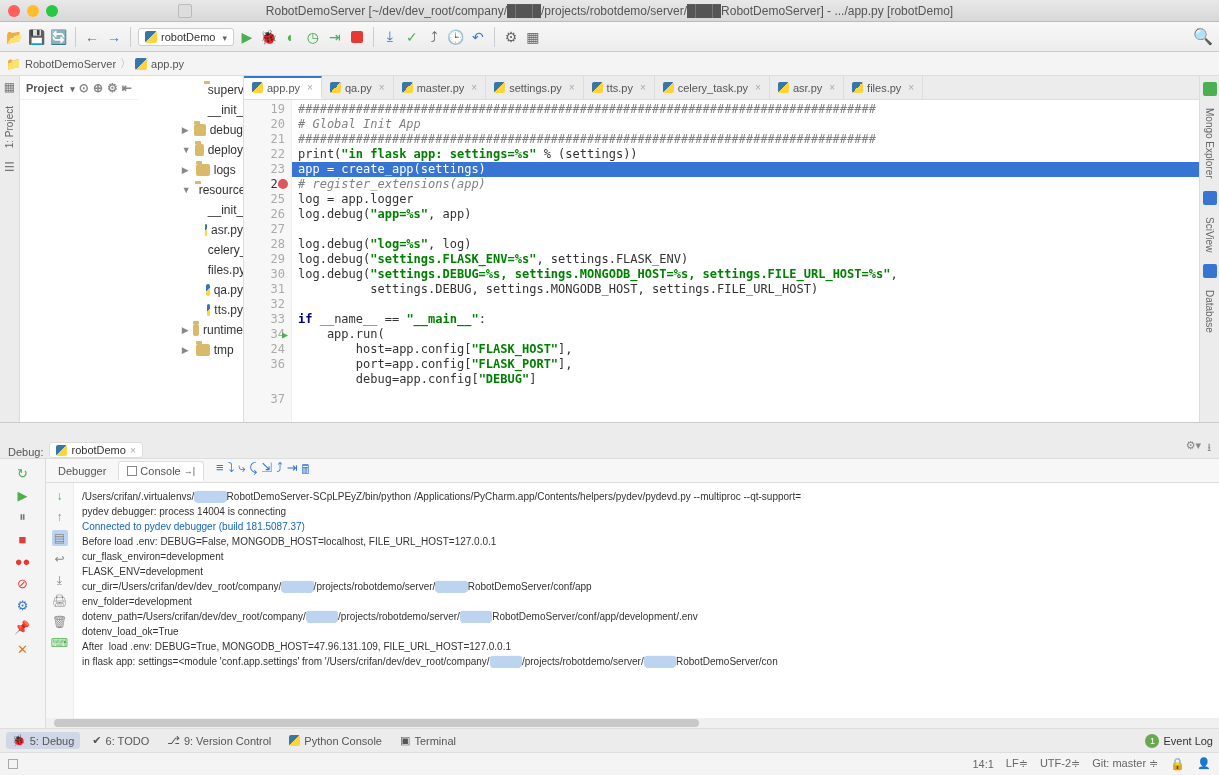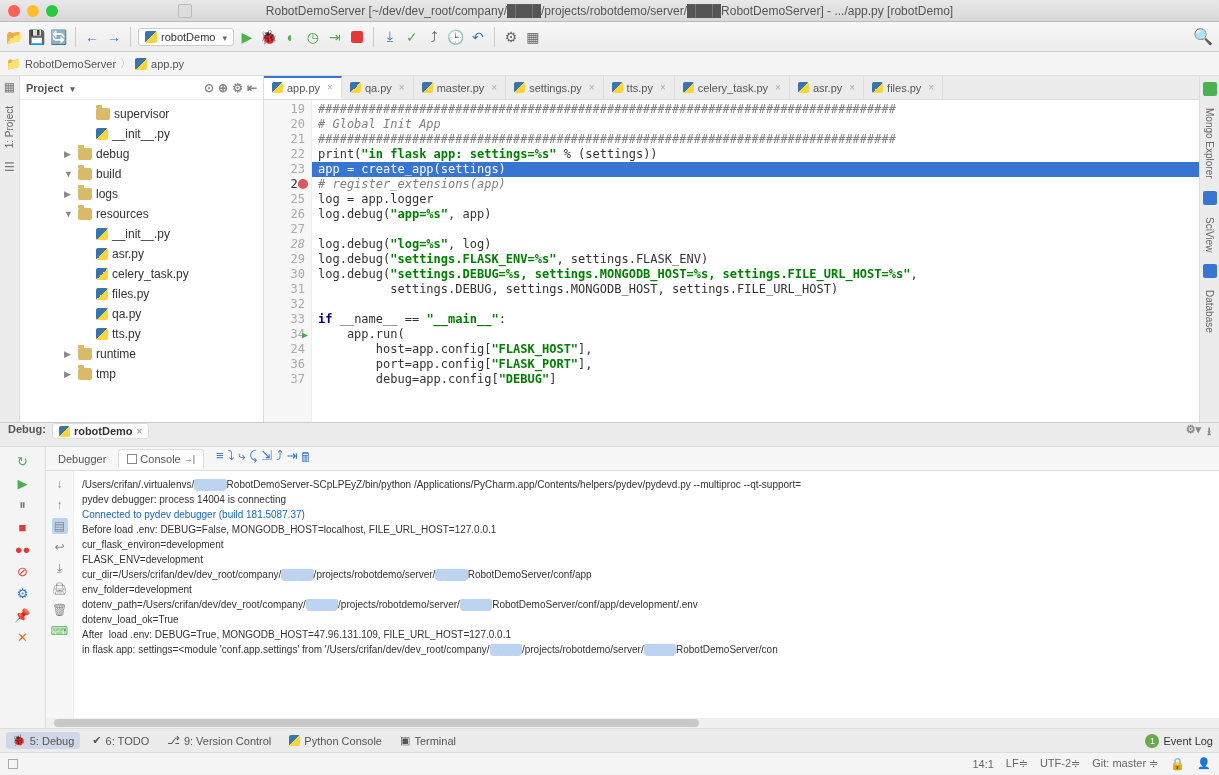--- a/index.html
+++ b/index.html
@@ -35,21 +35,21 @@
 
 
 .main { display:flex; height: 346px; }
 
 
 .left-strip { width:20px; background:#ececec; border-right:1px solid #ddd; display:flex; flex-direction:column; align-items:center; padding-top:4px; gap:8px; }
 .strip-label { writing-mode: vertical-rl; transform: rotate(180deg); font-size:10px; color:#666; padding:4px 0; }
 .strip-icon { width:14px; height:14px; font-size:12px; color:#777; text-align:center;}
 
 
-.project-panel { width:244px; background:#fff; border-right:1px solid #ddd; display:flex; flex-direction:column; }
+.project-panel { width:224px; background:#fff; border-right:1px solid #ddd; display:flex; flex-direction:row; }
 .project-header { height:24px; display:flex; align-items:center; padding:0 6px; border-bottom:1px solid #eee; gap:4px; font-size:11px; font-weight:bold; color:#555;}
 .project-header .icons { margin-left:auto; display:flex; gap:4px; color:#888; font-size:12px;}
 .project-tree { flex:1; overflow:auto; padding:4px 0; font-size:12px; }
 .tree-row { display:flex; align-items:center; height:20px; padding-left:8px; gap:4px; white-space:nowrap; color:#333;}
 .tree-indent-2 { padding-left: 44px; }
 .tree-indent-3 { padding-left: 62px; }
 .tree-arrow { width:10px; font-size:9px; color:#888; }
 .tree-icon-folder { width:14px; height:12px; background:#d9b96a; border-radius:2px; display:inline-block; position:relative;}
 .tree-icon-folder::before { content:""; position:absolute; top:-3px; left:0; width:6px; height:3px; background:#d9b96a; border-radius:1px 1px 0 0;}
 .tree-icon-py { width:12px; height:12px; background: linear-gradient(135deg,#3776ab 50%,#ffd43b 50%); border-radius:2px; display:inline-block;}
@@ -73,21 +73,21 @@
 .c-kw { color:#000080; font-weight:bold;}
 .gutter-arrow { color:#4caf50; position:absolute; left:38px; font-size:10px;}
 
 
 .right-strip { width:20px; background:#ececec; border-left:1px solid #ddd; display:flex; flex-direction:column; align-items:center; gap:8px; padding-top:6px;}
 .right-strip .rlabel { writing-mode: vertical-rl; font-size:10px; color:#666; padding:4px 0;}
 .right-strip .ricon { width:14px; height:14px; border-radius:2px;}
 
 
 .debug-panel { height: 306px; background:#fff; border-top:1px solid #ccc; display:flex; flex-direction:column;}
-.debug-header { height:24px; display:flex; align-items:flex-start; background:#ececec; border-bottom:1px solid #ddd; padding:0 8px; gap:6px; font-size:11px;font-weight:bold;}
+.debug-header { height:36px; display:flex; align-items:flex-end; background:#ececec; border-bottom:1px solid #ddd; padding:0 8px; gap:6px; font-size:11px;}
 .debug-header .dh-label { color:#555;}
 .debug-config { display:flex; align-items:center; gap:4px; background:#fff; border:1px solid #ddd; border-radius:3px; padding:1px 6px;}
 .debug-header .dh-icons { margin-left:auto; display:flex; gap:6px; color:#888;}
 
 .debug-body { flex:1; display:flex; overflow:hidden;}
 .debug-left { width:46px; background:#f4f4f4; border-right:1px solid #ddd; display:flex; flex-direction:column; align-items:center; gap:6px; padding:6px 0;}
 .dl-icon { width:16px; height:16px; display:flex; align-items:center; justify-content:center; font-size:13px; color:#777;}
 .dl-play { color:#4caf50;}
 .dl-stop { color:#e53935;}
 .dl-red { color:#e53935;}
@@ -204,21 +204,21 @@
           <span>__init__.py</span>
         </div>
         <div class="tree-row tree-indent-2">
           <span class="tree-arrow">▶</span>
           <span class="tree-icon-folder"></span>
           <span>debug</span>
         </div>
         <div class="tree-row tree-indent-2">
           <span class="tree-arrow">▼</span>
           <span class="tree-icon-folder"></span>
-          <span>build</span>
+          <span>deploy</span>
         </div>
         <div class="tree-row tree-indent-2">
           <span class="tree-arrow">▶</span>
           <span class="tree-icon-folder"></span>
           <span>logs</span>
         </div>
         <div class="tree-row tree-indent-2">
           <span class="tree-arrow">▼</span>
           <span class="tree-icon-folder"></span>
           <span>resources</span>
@@ -313,30 +313,30 @@
       <div class="gutter" id="gutter">
           <div style="position: relative;">19</div>
           <div style="position: relative;">20</div>
           <div style="position: relative;">21</div>
           <div style="position: relative;">22</div>
           <div style="position: relative;">23</div>
           <div style="position: relative; color: rgb(51, 51, 51);">24<span class="bp-dot" style="top: 2px; left: 34px; position: absolute;"></span></div>
           <div style="position: relative;">25</div>
           <div style="position: relative;">26</div>
           <div style="position: relative;">27</div>
-          <div style="position: relative; font-style: italic;">28</div>
+          <div style="position: relative;">28</div>
           <div style="position: relative;">29</div>
           <div style="position: relative;">30</div>
           <div style="position: relative;">31</div>
           <div style="position: relative;">32</div>
           <div style="position: relative;">33</div>
           <div style="position: relative;">34<span class="gutter-arrow" style="top: 0px;">▶</span></div>
           <div style="position: relative;">24</div>
           <div style="position: relative;">36</div>
-          <div style="position: relative;">37</div>
+          <div style="position: relative; margin-top: 20px;">37</div>
         </div>
       <div class="code" id="code"><div class="line"><span class="c-comment">################################################################################</span></div><div class="line"><span class="c-comment"># Global Init App</span></div><div class="line"><span class="c-comment">################################################################################</span></div><div class="line">print(<span class="c-str">"in flask app: settings=%s"</span> % (settings))</div><div class="line hl-line">app = create_app(settings)</div><div class="line"><span class="c-comment"># register_extensions(app)</span></div><div class="line">log = app.logger</div><div class="line">log.debug(<span class="c-str">"app=%s"</span>, app)</div><div class="line">&nbsp;</div><div class="line">log.debug(<span class="c-str">"log=%s"</span>, log)</div><div class="line">log.debug(<span class="c-str">"settings.FLASK_ENV=%s"</span>, settings.FLASK_ENV)</div><div class="line">log.debug(<span class="c-str">"settings.DEBUG=%s, settings.MONGODB_HOST=%s, settings.FILE_URL_HOST=%s"</span>,</div><div class="line">          settings.DEBUG, settings.MONGODB_HOST, settings.FILE_URL_HOST)</div><div class="line">&nbsp;</div><div class="line"><span class="c-kw">if</span> __name__ == <span class="c-str">"__main__"</span>:</div><div class="line">    app.run(</div><div class="line">        host=app.config[<span class="c-str">"FLASK_HOST"</span>],</div><div class="line">        port=app.config[<span class="c-str">"FLASK_PORT"</span>],</div><div class="line">        debug=app.config[<span class="c-str">"DEBUG"</span>]</div></div>
     </div>
   </div>
 
   <div class="right-strip">
     <span class="ricon" style="background:#4caf50"></span>
     <span class="rlabel">Mongo Explorer</span>
     <span class="ricon" style="background:#3874d1"></span>
     <span class="rlabel">SciView</span>

